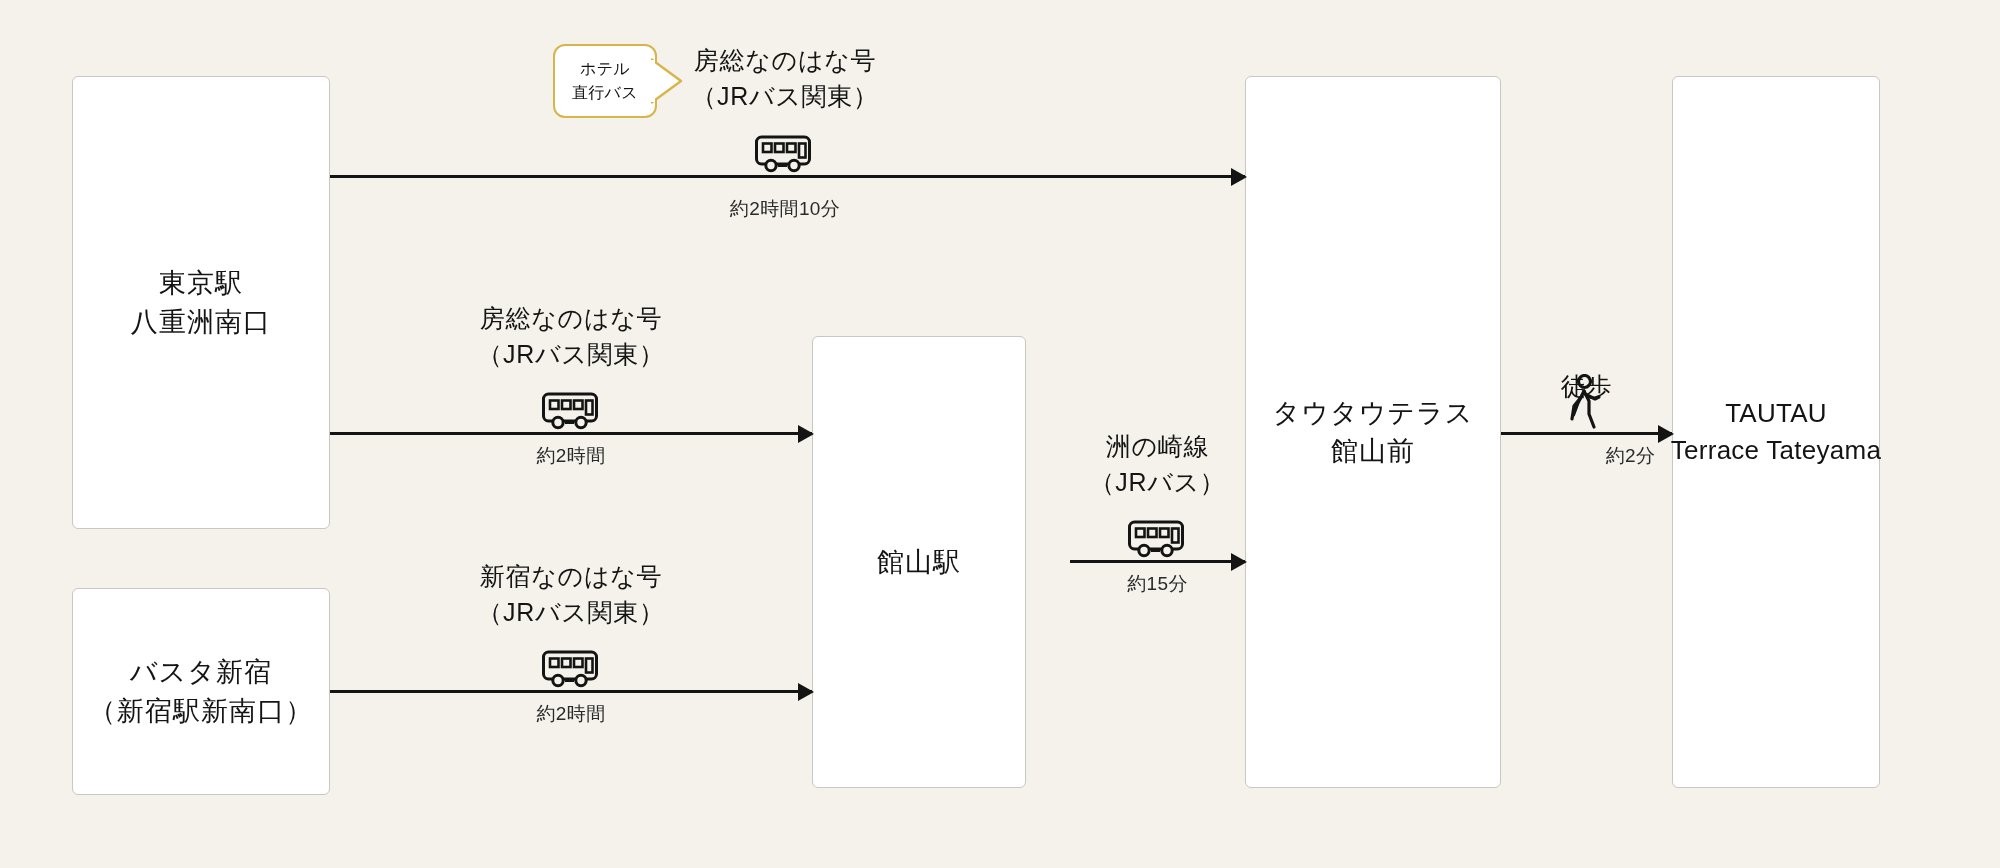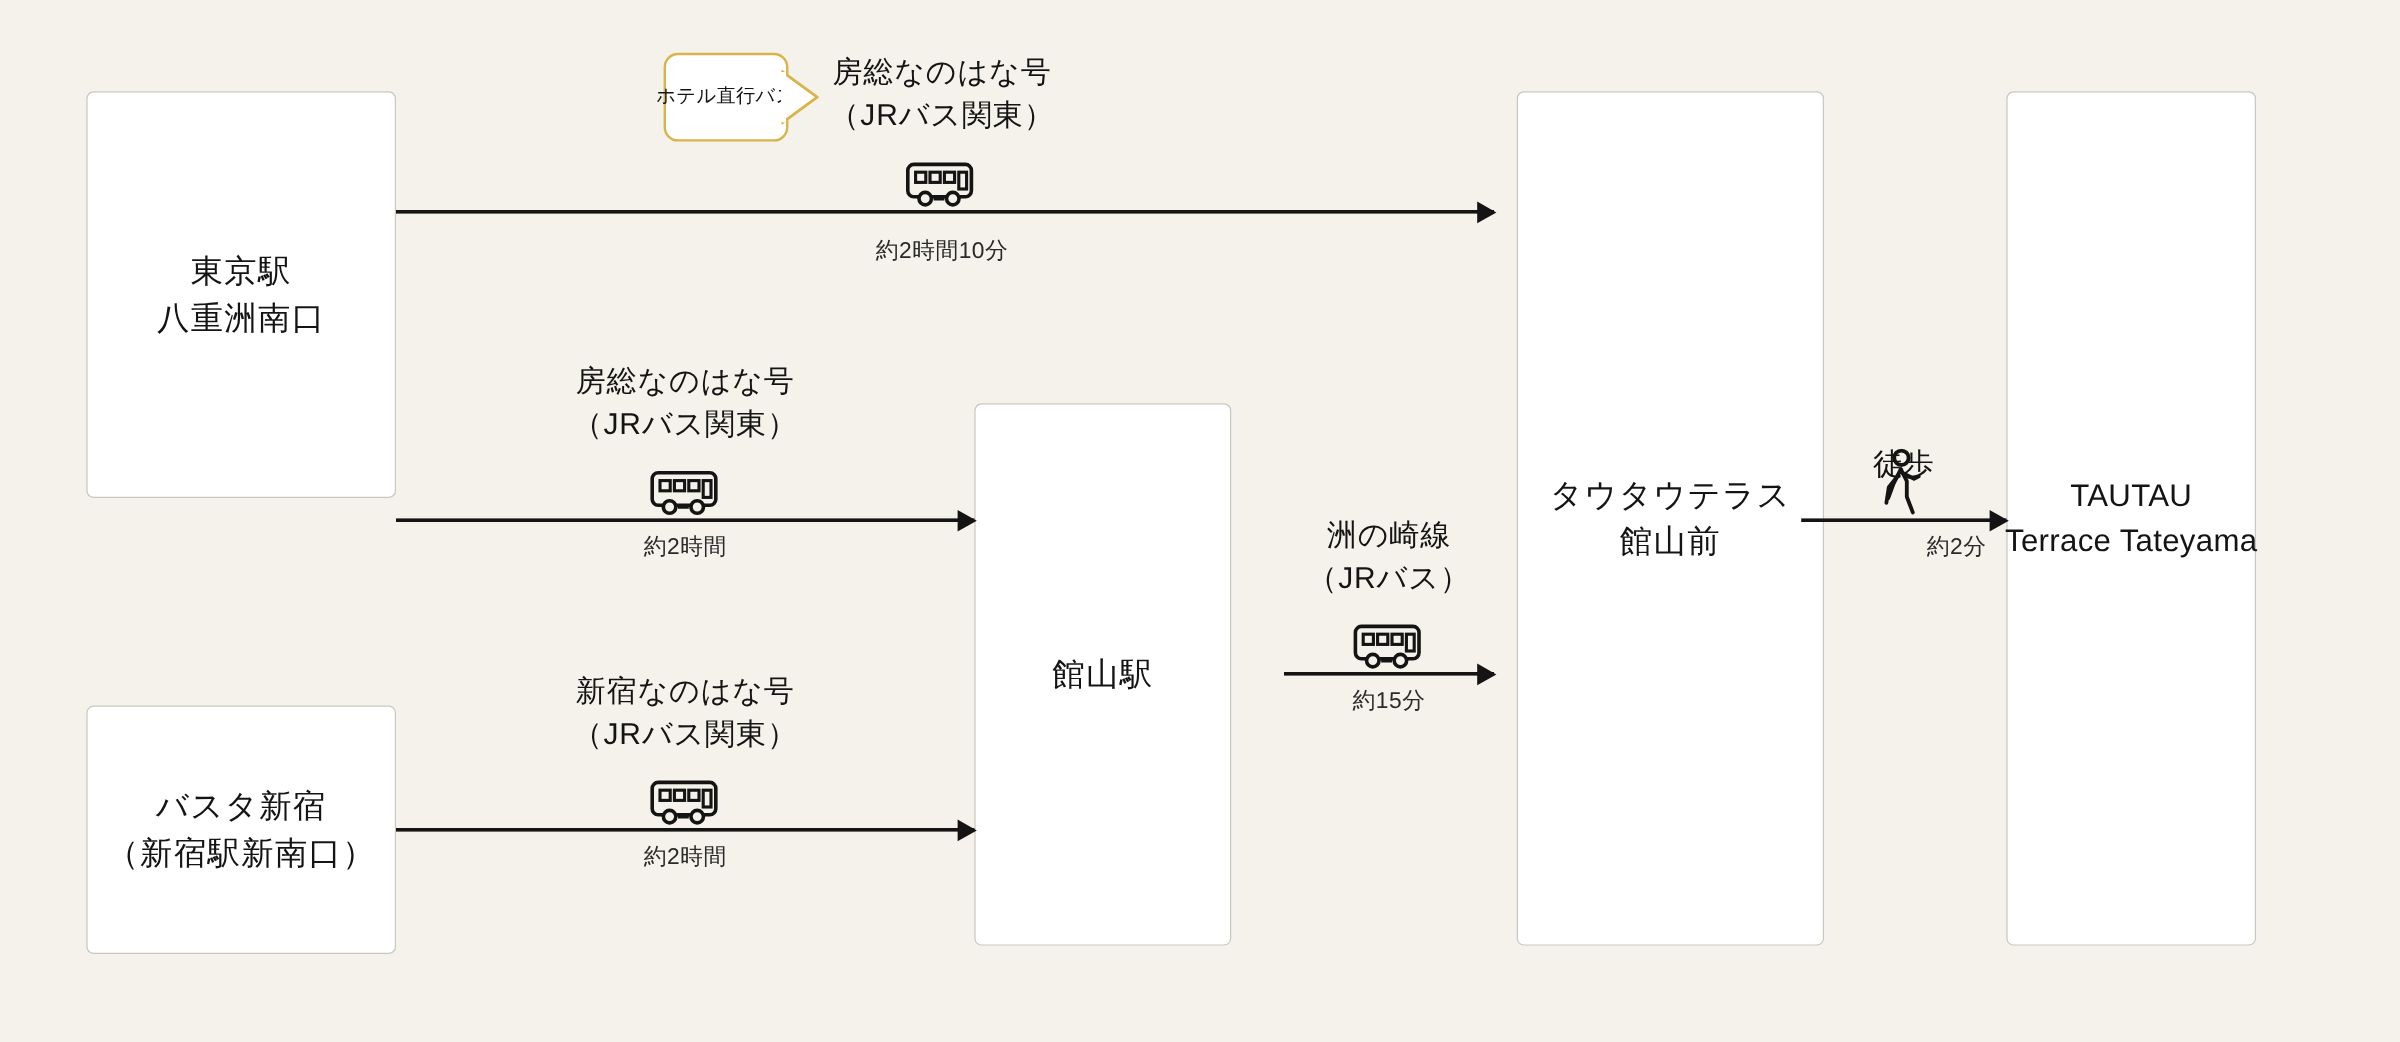--- a/index.html
+++ b/index.html
@@ -36,24 +36,24 @@
     font-size: 27px;
     line-height: 1.42;
     letter-spacing: 0.04em;
     white-space: nowrap;
   }
   .node.latin .line {
     font-size: 26px;
     letter-spacing: 0.01em;
   }
 
-  #node-tokyo      { left: 72px;  top: 76px;  width: 258px; height: 339px; }
+  #node-tokyo      { left: 72px;  top: 76px;  width: 258px; height: 453px; }
   #node-shinjuku   { left: 72px;  top: 588px; width: 258px; height: 207px; }
   #node-tateyama   { left: 812px; top: 336px; width: 214px; height: 452px; }
-  #node-tautau-mae { left: 1245px;top: 76px;  width: 256px; height: 712px; margin-left: 19px; }
+  #node-tautau-mae { left: 1245px;top: 76px;  width: 256px; height: 712px; }
   #node-tautau     { left: 1672px;top: 76px;  width: 208px; height: 712px; }
 
   
   .edge {
     position: absolute;
     height: 3px;
     background: #141414;
   }
   .edge::after {
     content: "";
@@ -121,21 +121,21 @@
     position: absolute;
     left: 553px;
     top: 44px;
     width: 104px;
     height: 74px;
     background: #ffffff;
     border: 2px solid #d8b44a;
     border-radius: 12px;
     box-sizing: border-box;
     display: flex;
-    flex-direction: row;
+    flex-direction: column;
     align-items: center;
     justify-content: center;
     text-align: center;
     z-index: 4;
   }
   #badge-hotel-bus .bline {
     font-size: 16px;
     line-height: 1.5;
     letter-spacing: 0.02em;
     white-space: nowrap;

